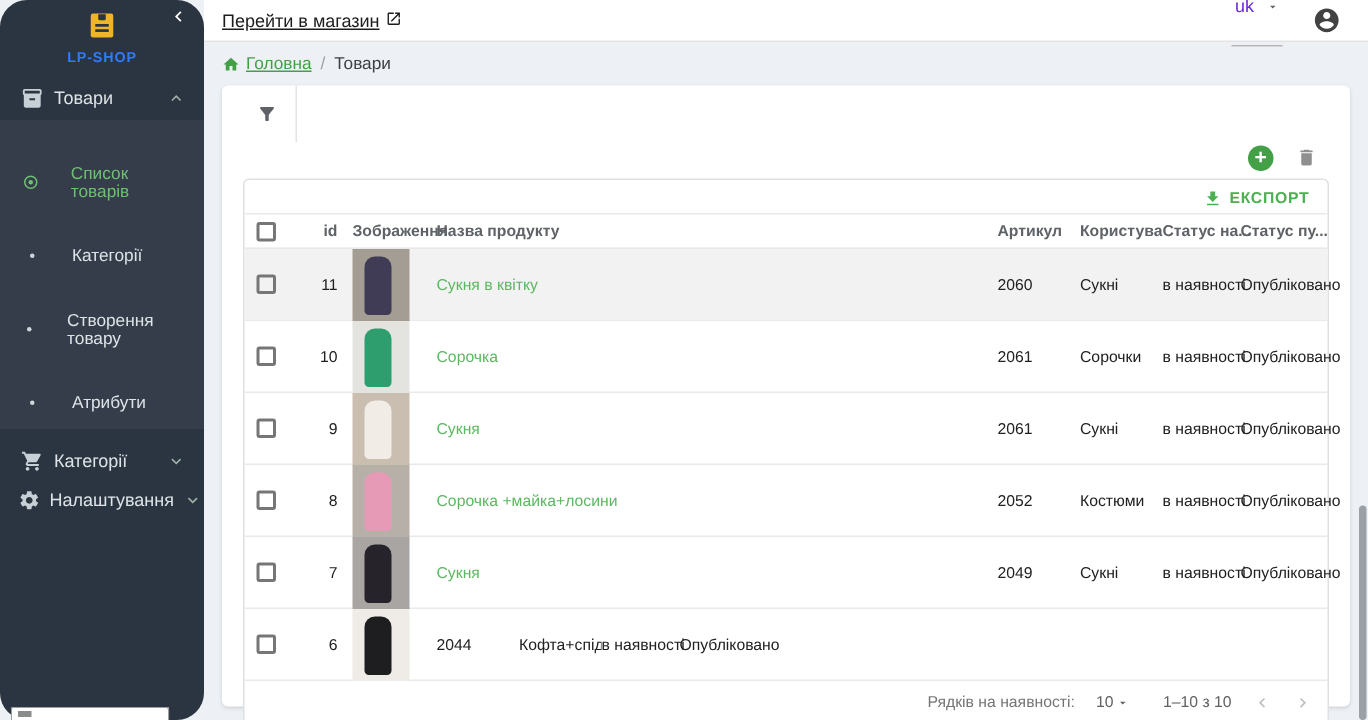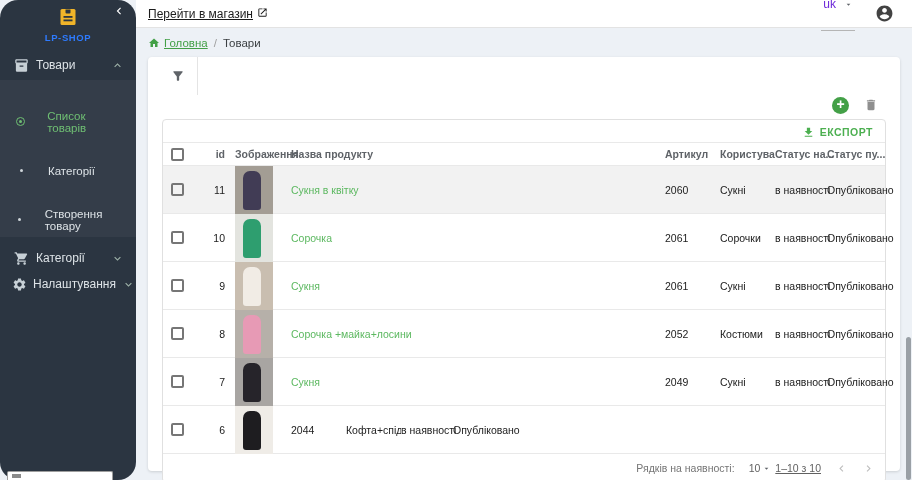--- a/index.html
+++ b/index.html
@@ -65,21 +65,21 @@
   .col-name { flex:1; padding-right:8px; }
   .col-name a { color:#5cb860; text-decoration:none; }
   .col-sku { width:55px; }
   .col-cat { width:55px; white-space:nowrap; overflow:hidden; }
   .col-stock { width:52px; white-space:nowrap; }
   .col-pub { width:58px; white-space:nowrap; padding-right:4px; }
 
   .tfoot { height:29px; border-top:1px solid #e9e9e9; display:flex; align-items:center; justify-content:flex-end; font-size:10.5px; color:#616161; padding-right:10px; }
   .rpp-label { color:#757575; }
   .rpp-select { display:flex; align-items:center; gap:2px; margin-left:14px; cursor:pointer; }
-  .range { margin-left:4px;text-decoration:underline; }
+  .range { margin-left:22px; }
   .page-btn { margin-left:14px; color:#bdbdbd; cursor:default; display:flex; }
 
   
   .scrollbar-thumb { position:absolute; right:1px; top:337px; width:5px; height:143px; background:#9aa0a6; border-radius:3px; z-index:9; }
   .status-popup { position:absolute; left:7px; bottom:0; width:106px; height:9px; background:#fff; border:1px solid #9e9e9e; border-bottom:none; border-radius:2px 2px 0 0; z-index:10; display:flex; align-items:flex-start; padding:2px 0 0 4px; }
   .status-popup .mini { width:9px; height:4px; background:#8b8b8b; }
 </style>
 </head>
 <body>
 
@@ -126,20 +126,26 @@
       <span class="bullet">
           <span class="dot"></span>
         </span>
       <span>Категорії</span>
     </div>
     <div class="submenu-item">
       <span class="bullet">
           <span class="dot"></span>
         </span>
       <span>Створення товару</span>
+    </div>
+    <div class="submenu-item">
+      <span class="bullet">
+          <span class="dot"></span>
+        </span>
+      <span>Атрибути</span>
     </div>
   </div>
 
   <div class="section-row">
     <span class="mi">
       <svg width="15" height="15" viewBox="0 0 24 24" fill="currentColor">
           <path d="M7 18c-1.1 0-1.99.9-1.99 2S5.9 22 7 22s2-.9 2-2-.9-2-2-2zM1 2v2h2l3.6 7.59-1.35 2.45c-.16.28-.25.61-.25.96 0 1.1.9 2 2 2h12v-2H7.42c-.14 0-.25-.11-.25-.25l.03-.12.9-1.63h7.45c.75 0 1.41-.41 1.75-1.03l3.58-6.49c.08-.14.12-.31.12-.49 0-.55-.45-1-1-1H5.21l-.94-2H1zm16 16c-1.1 0-1.99.9-1.99 2s.89 2 1.99 2 2-.9 2-2-.9-2-2-2z"></path>
         </svg>
     </span>
     <span>Категорії</span>

